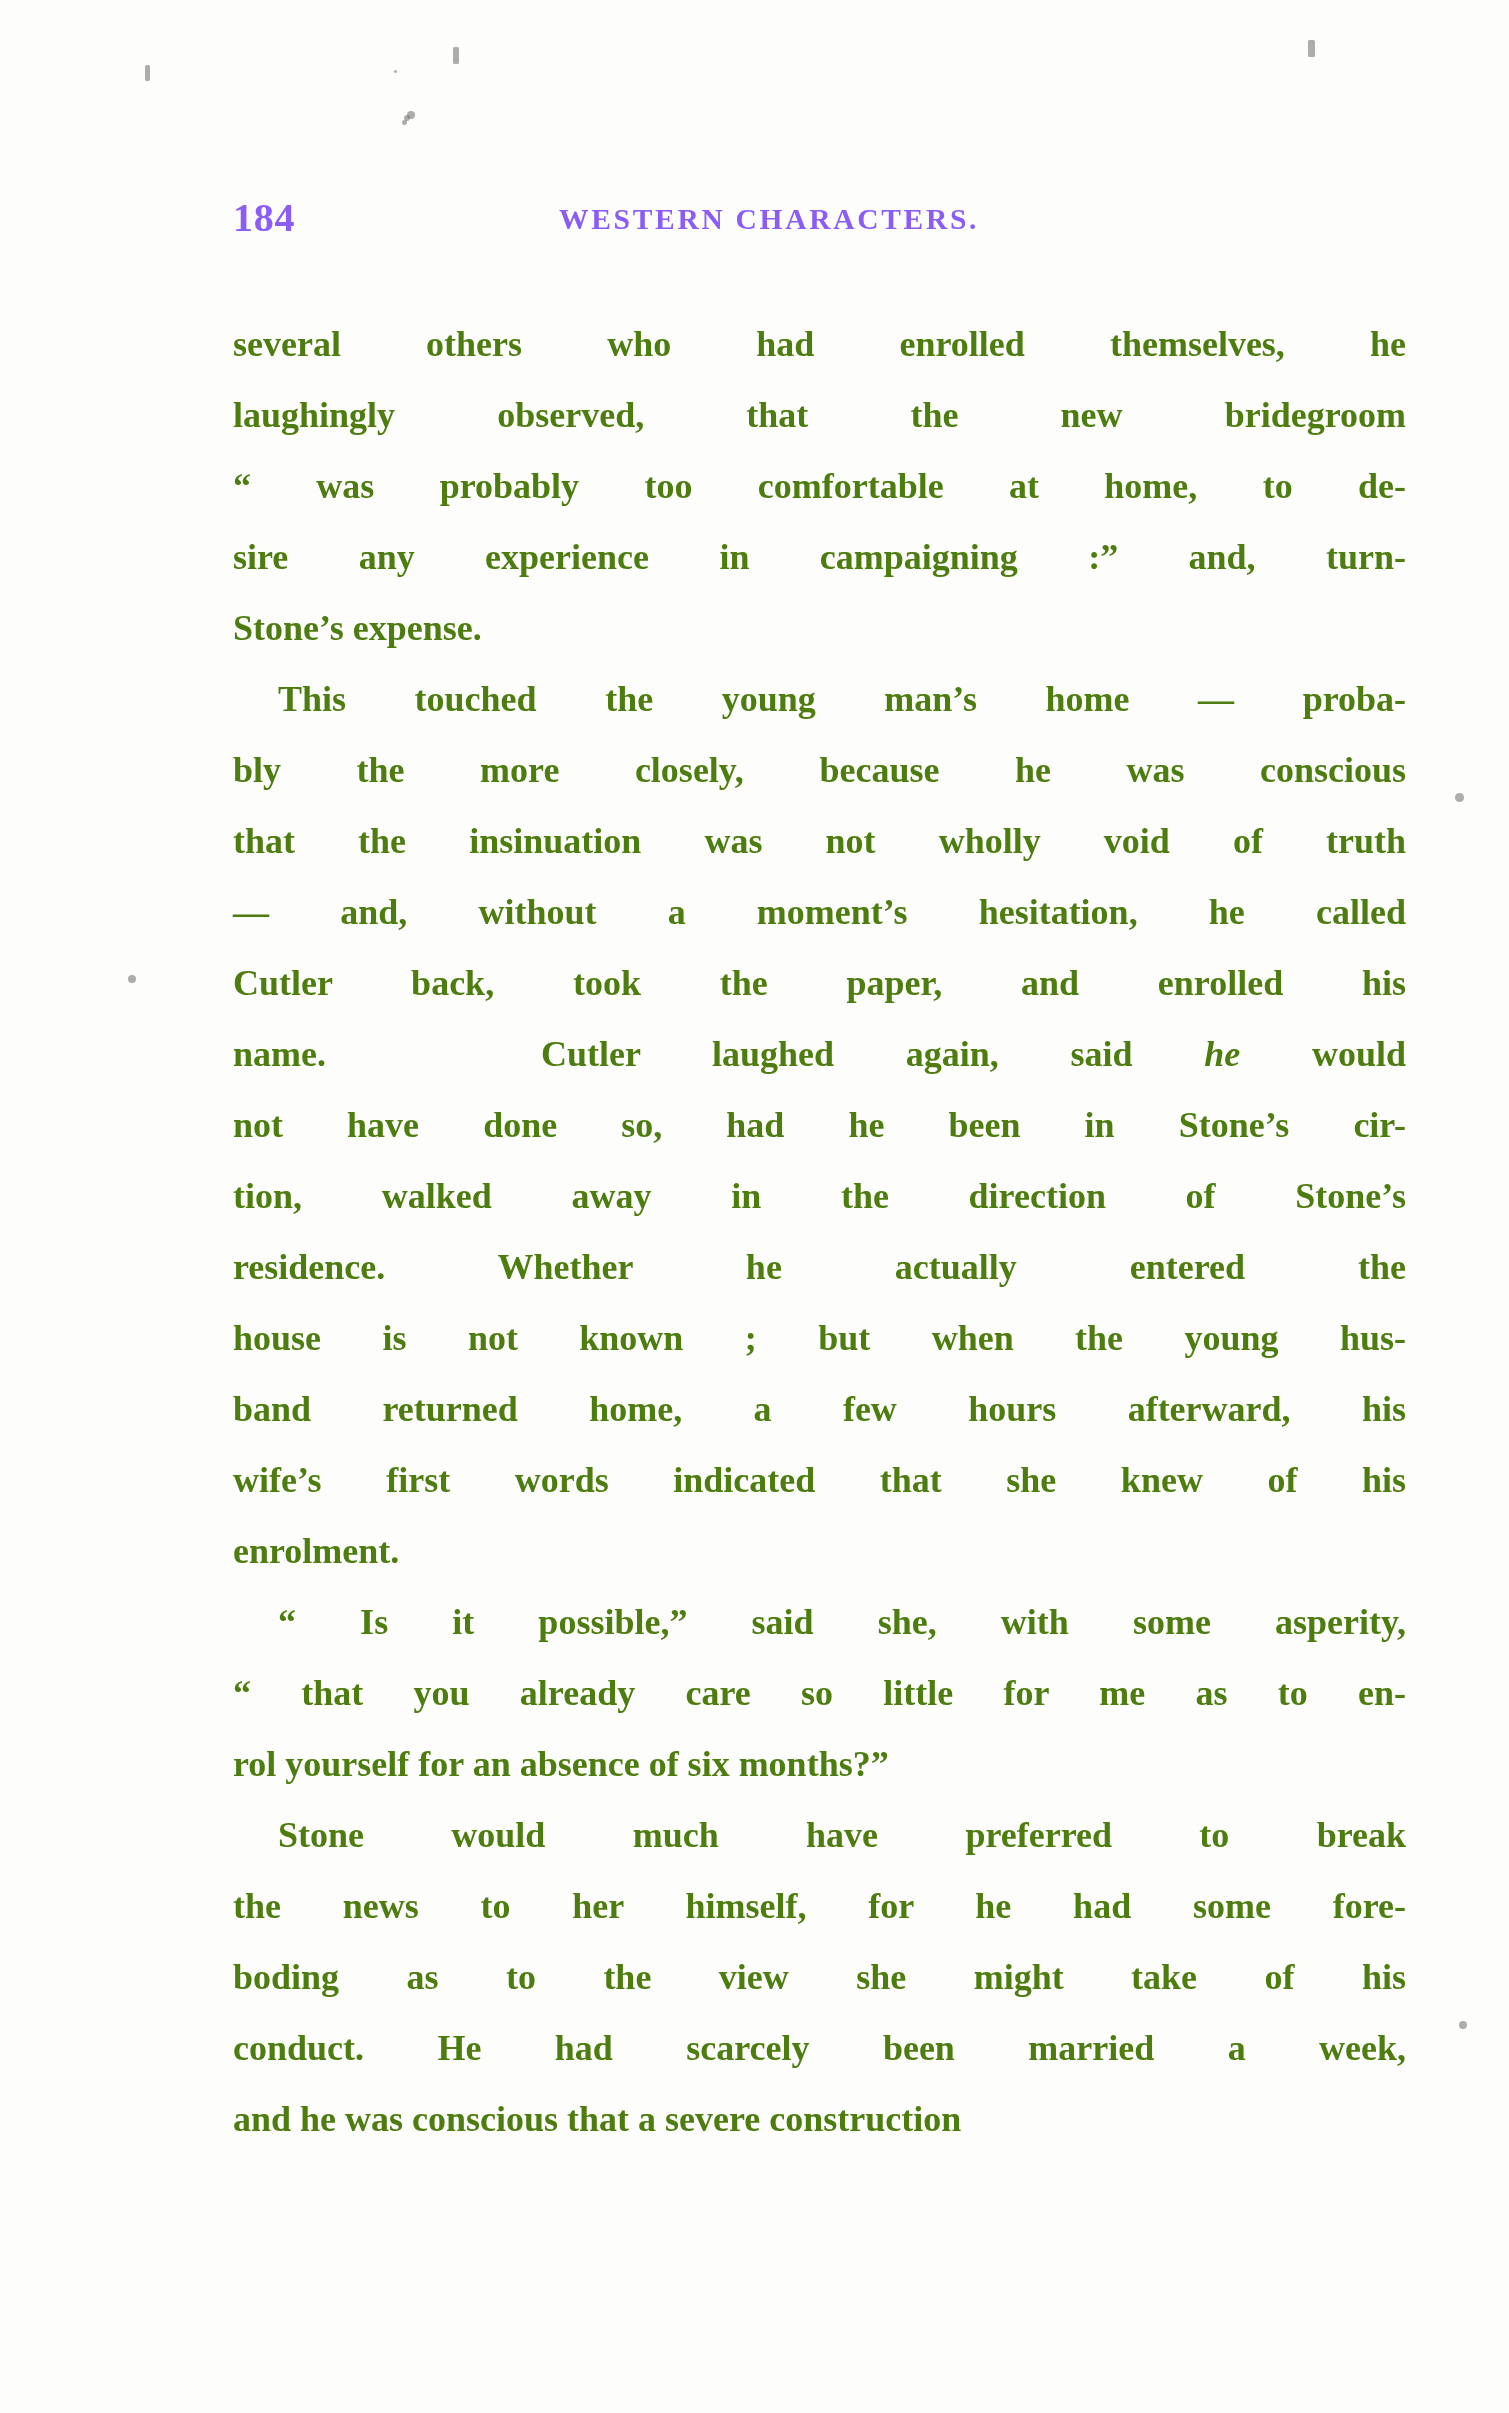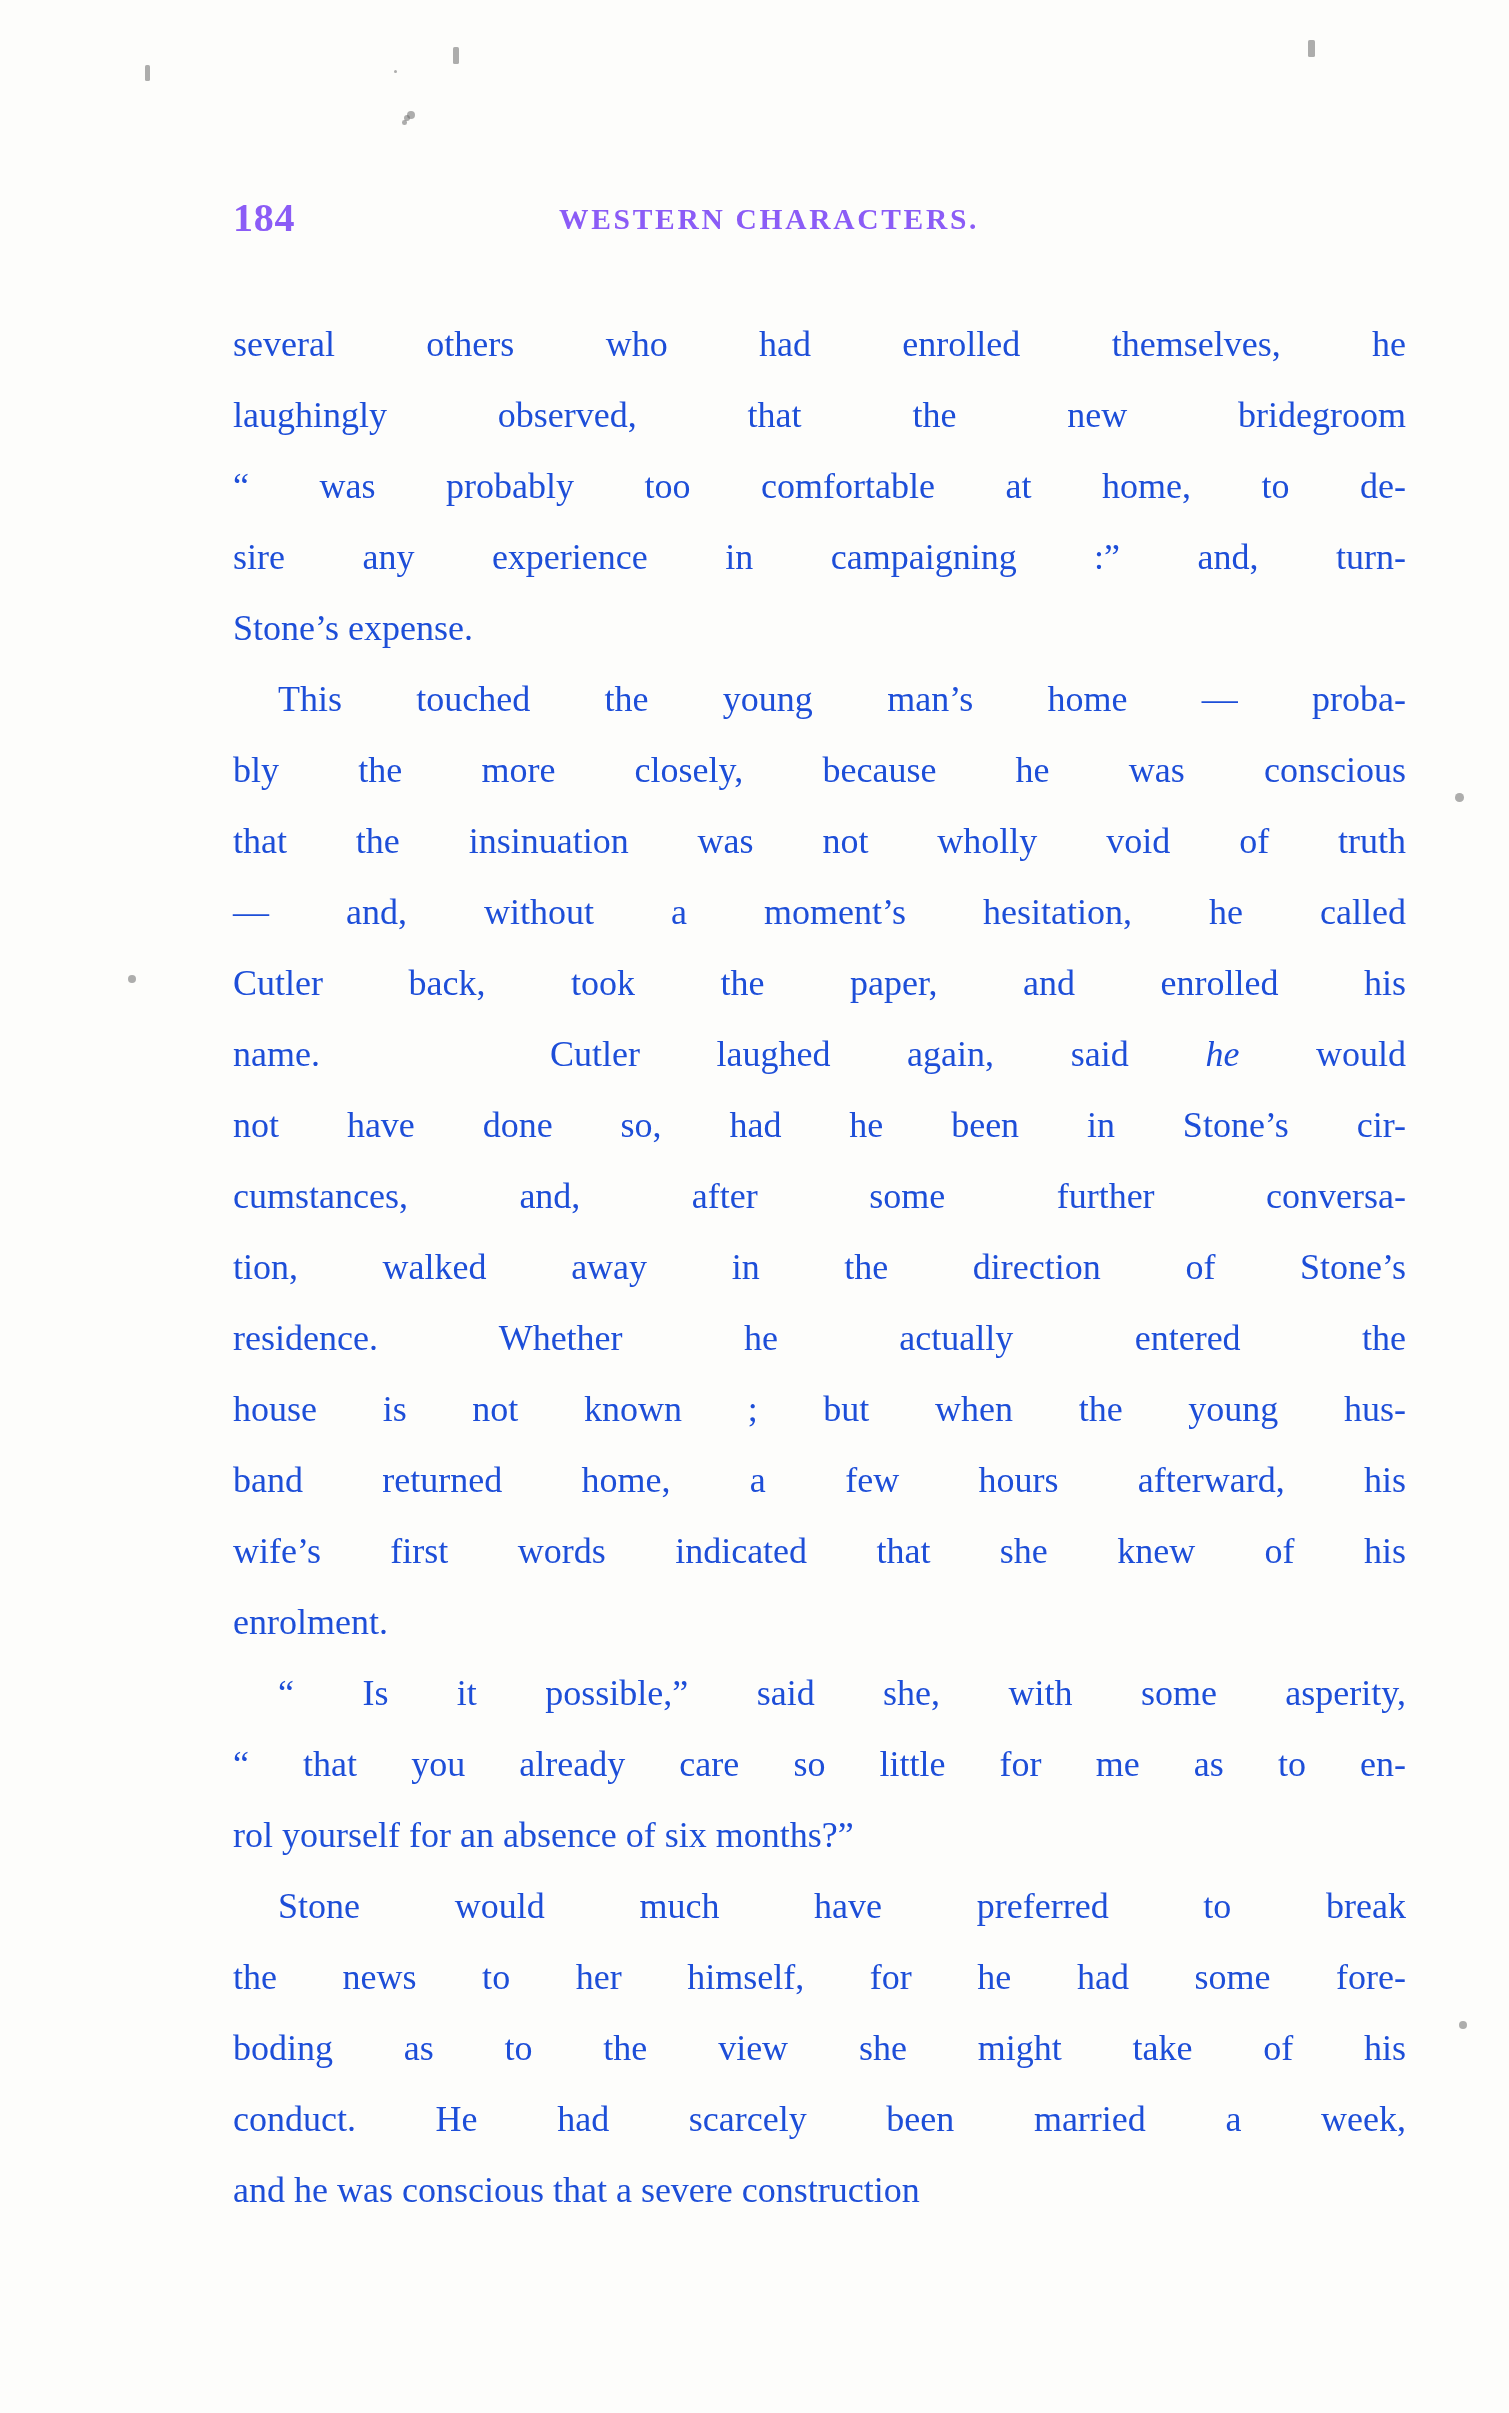--- a/index.html
+++ b/index.html
@@ -57,21 +57,22 @@
     font-variant: small-caps;
     text-transform: uppercase;
   }
   .body-text {
     position: absolute;
     left: 233px;
     top: 309px;
     width: 1173px;
     font-size: 36px;
     line-height: 71px;
-    color: #1d4ed8;
+    color: #4d7c0f;
+    font-weight: bold;
   }
   .para {
     margin: 0;
     text-align: justify;
     text-justify: inter-word;
   }
   .line {
     display: block;
     white-space: nowrap;
   }
@@ -119,21 +120,20 @@
     </p>
 
     <p class="para">
       <span class="line j" style="text-indent:45px;">This touched the young man’s home — proba-</span>
       <span class="line j">bly the more closely, because he was conscious</span>
       <span class="line j">that the insinuation was not wholly void of truth</span>
       <span class="line j">— and, without a moment’s hesitation, he called</span>
       <span class="line j">Cutler back, took the paper, and enrolled his</span>
       <span class="line j">name.&nbsp;&nbsp; Cutler laughed again, said <i class="it">he</i> would</span>
       <span class="line j">not have done so, had he been in Stone’s cir-</span>
-      <span class="line j">cumstances, and, after some further conversa-</span>
       <span class="line j">tion, walked away in the direction of Stone’s</span>
       <span class="line j">residence.  Whether he actually entered the</span>
       <span class="line j">house is not known ; but when the young hus-</span>
       <span class="line j">band returned home, a few hours afterward, his</span>
       <span class="line j">wife’s first words indicated that she knew of his</span>
       <span class="line l">enrolment.</span>
     </p>
 
     <p class="para">
       <span class="line j" style="text-indent:45px;">“ Is it possible,” said she, with some asperity,</span>

